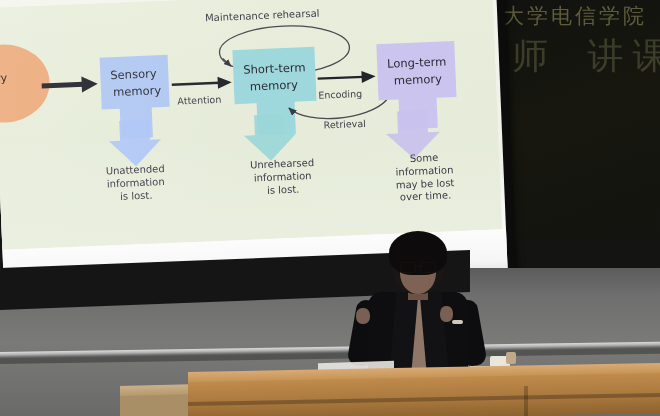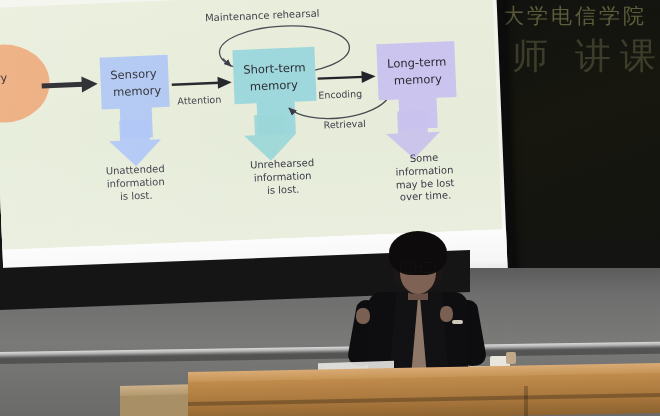--- a/index.html
+++ b/index.html
@@ -8,21 +8,21 @@
 
   
   .wall-upper{position:absolute;left:0;top:0;width:660px;height:300px;
     background:linear-gradient(180deg,#141414 0%,#1a1a1a 60%,#222 100%);}
   .blackboard{position:absolute;left:466px;top:0;width:194px;height:300px;
     background:linear-gradient(160deg,#111110 0%,#17170f 40%,#121210 100%);}
   .chalk-rail{position:absolute;left:496px;top:288px;width:164px;height:5px;
     background:linear-gradient(180deg,#c9c9c9,#8d8d8d 45%,#4a4a4a);opacity:.85;}
   .chalk-bit{position:absolute;left:608px;top:292px;width:14px;height:3px;background:#2a2a2a;border-radius:2px;}
 
-  .chalk-text{position:absolute;color:#8d8f55;font-family:Liberation Serif, serif;
+  .chalk-text{position:absolute;color:#8d8f55;font-family:Liberation Mono, monospace;
     white-space:nowrap;opacity:.62;user-select:none;text-align:center;}
   .chalk-row1{left:503px;top:2px;font-size:21px;letter-spacing:3px;color:#9a9a5e;opacity:.55;}
   .chalk-row2{left:512px;top:32px;font-size:36px;letter-spacing:9px;color:#4a4a33;opacity:.75;}
 
   .wall-lower{position:absolute;left:0;top:268px;width:660px;height:148px;
     background:linear-gradient(180deg,#5c5c5c 0%,#6e6e6e 18%,#7a7a78 50%,#6a6a68 100%);}
   .wall-lower-dark{position:absolute;left:0;top:268px;width:470px;height:42px;
     background:#151515;transform:skewY(-2.2deg);transform-origin:left top;}
   .board-lower{position:absolute;left:470px;top:240px;width:190px;height:52px;
     background:#141412;}

